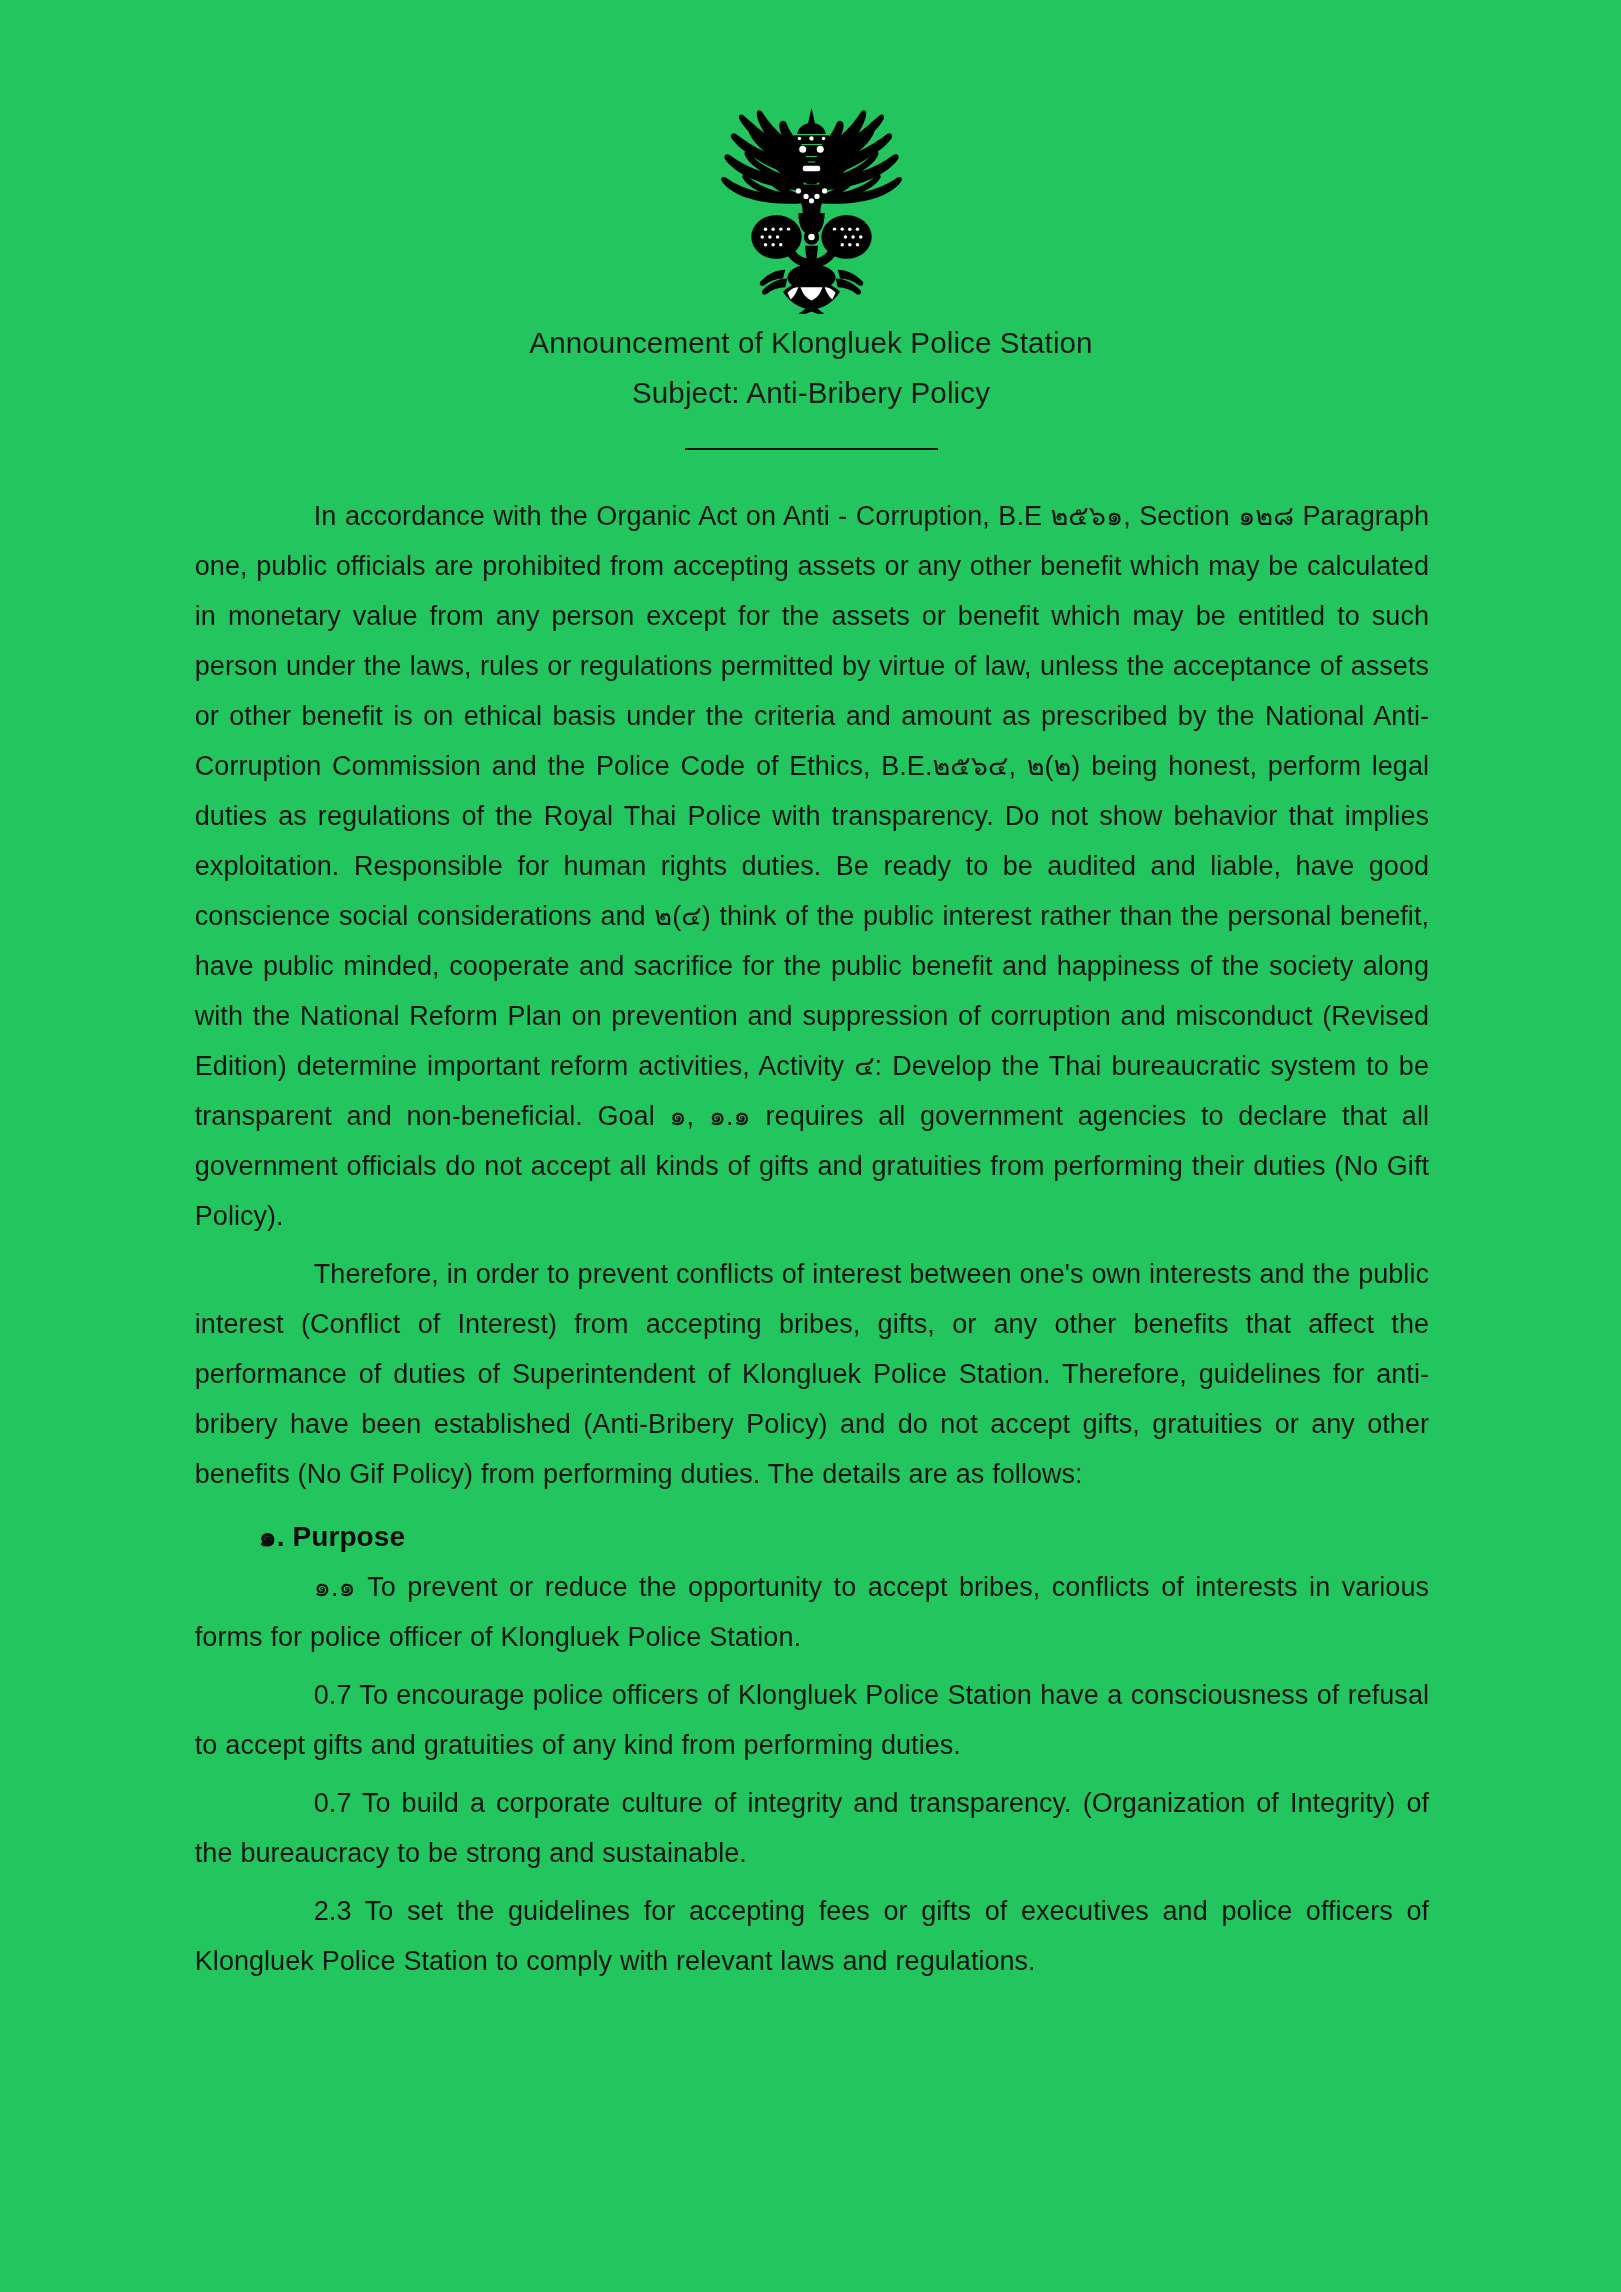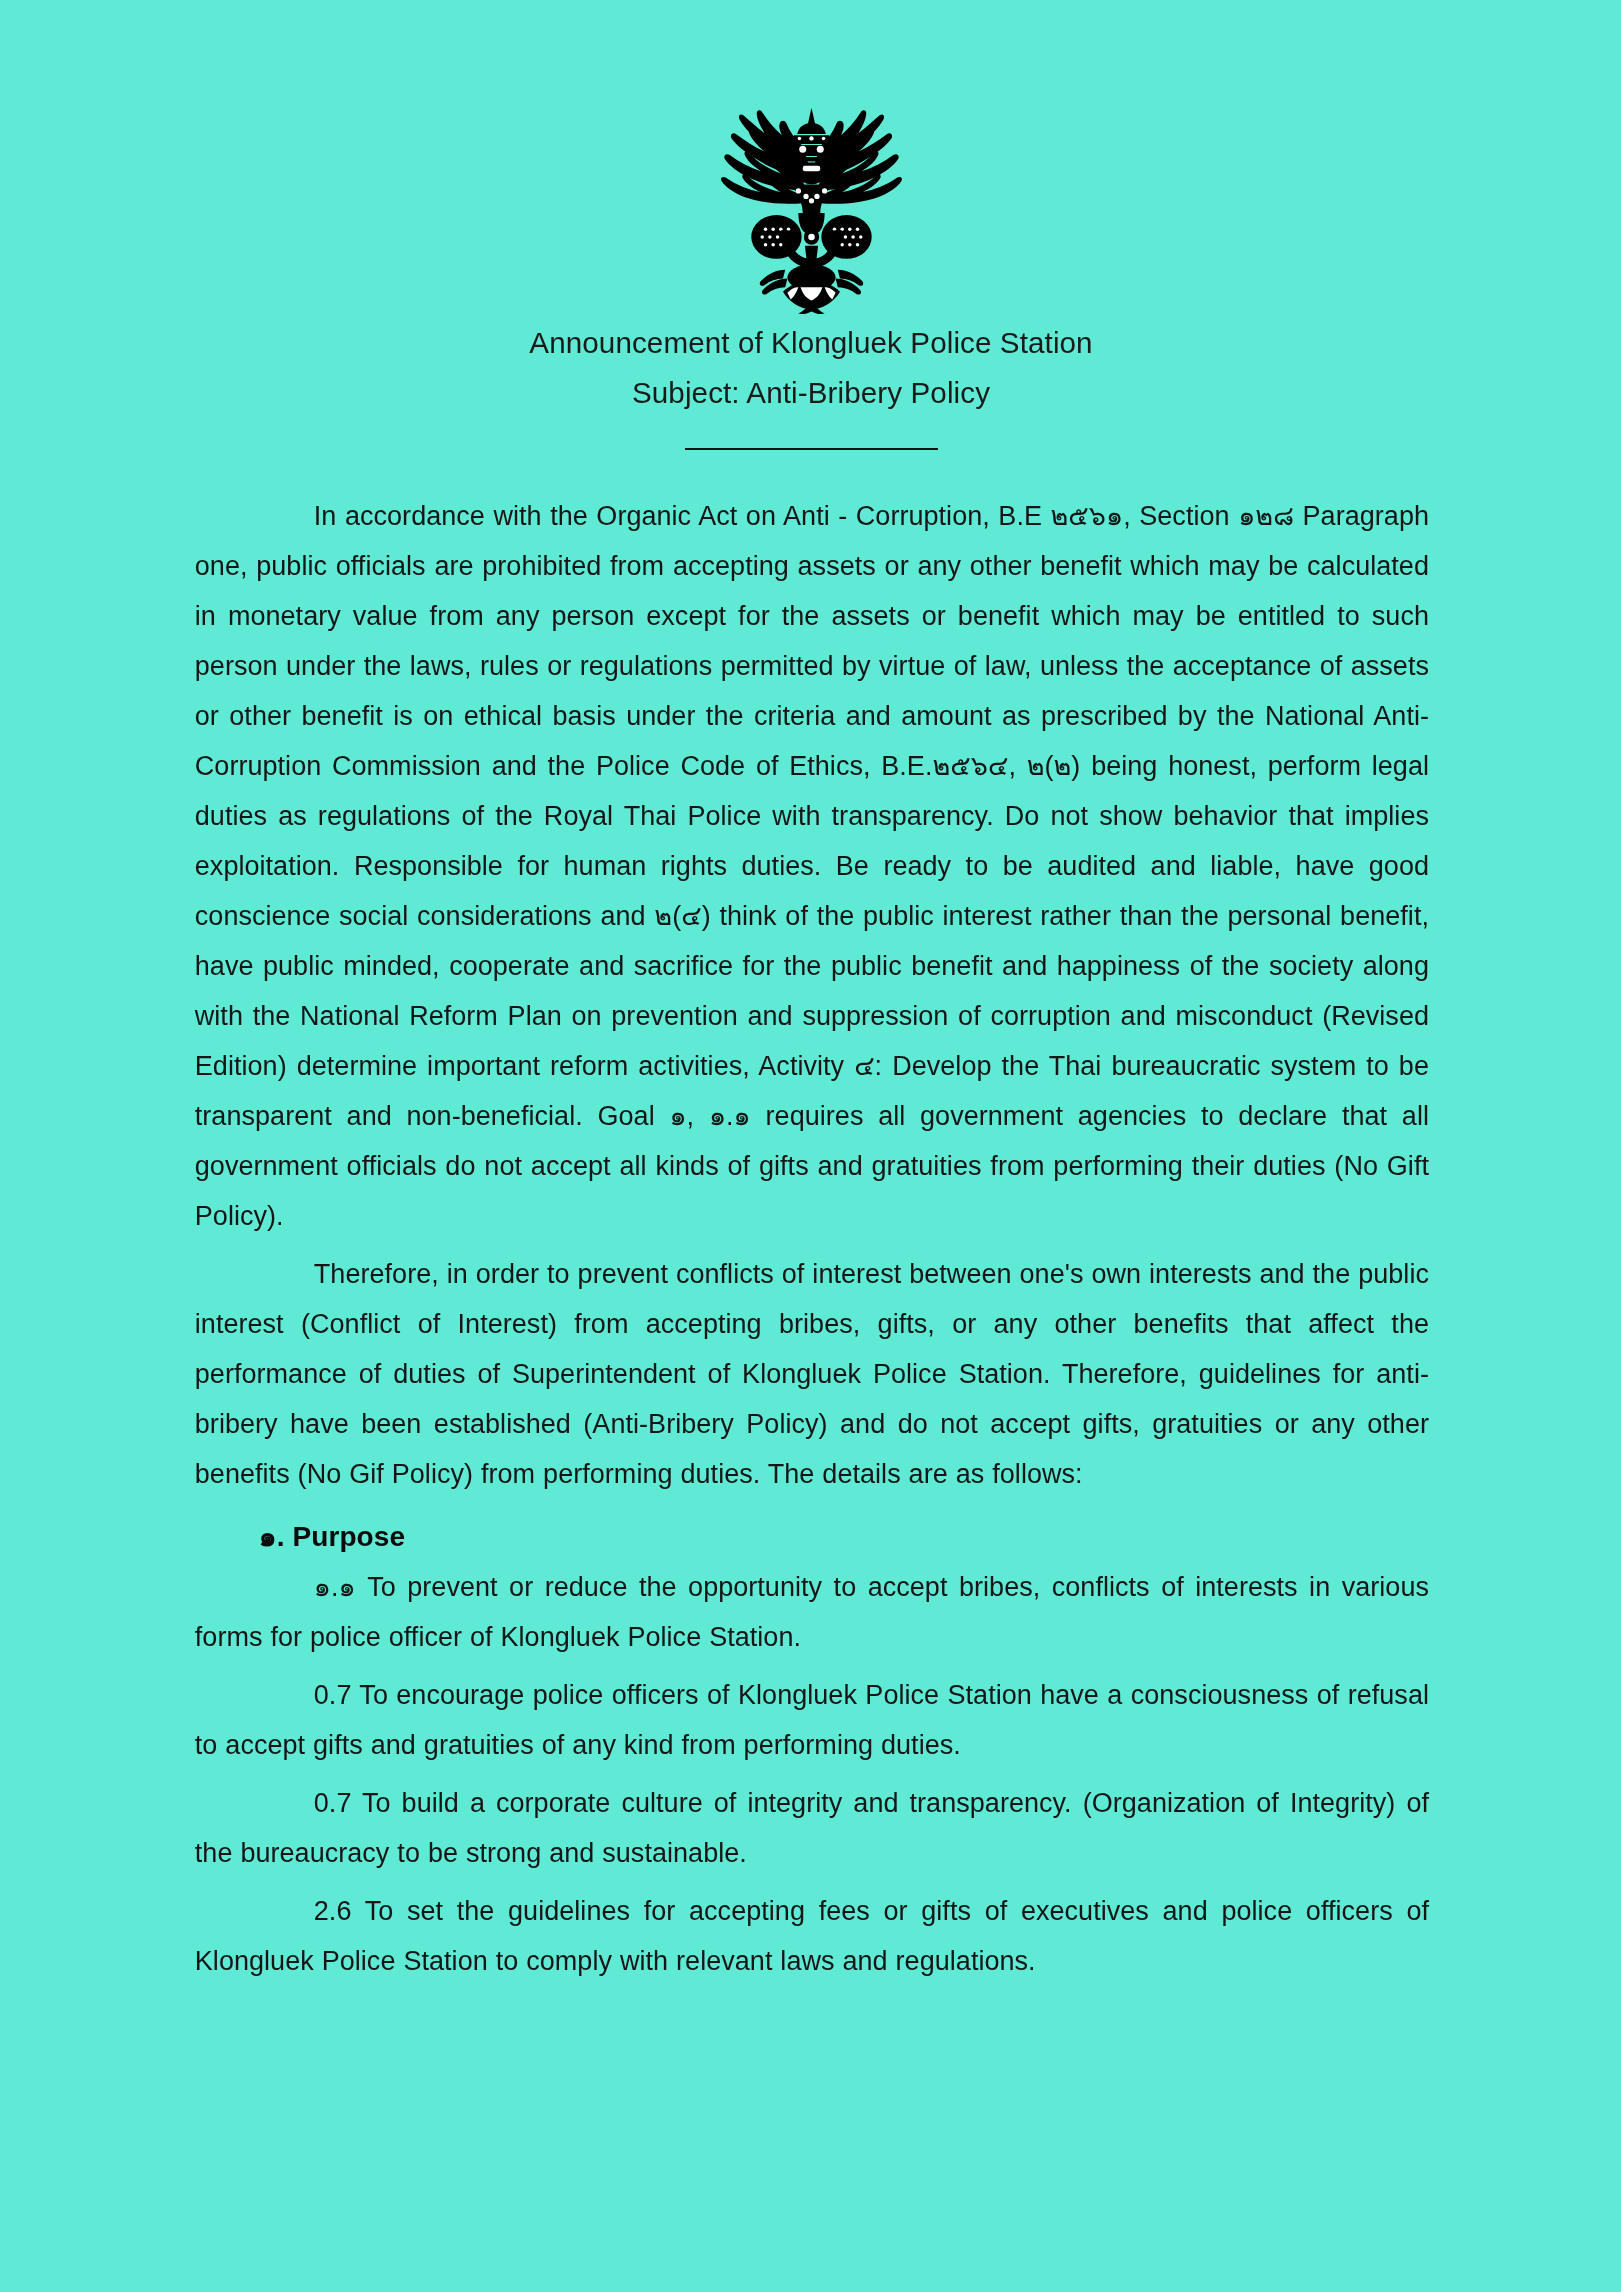--- a/index.html
+++ b/index.html
@@ -9,21 +9,21 @@
     background: #ffffff;
   }
   body {
     font-family: "Liberation Sans", "DejaVu Sans", sans-serif;
     color: #000000;
   }
   .page {
     position: relative;
     width: 1622px;
     height: 2293px;
-    background: #5eead4;
+    background: #22c55e;
     margin: 0 auto;
     overflow: hidden;
     box-sizing: border-box;
     padding: 0;
   }
 
   
   .emblem-wrap {
     width: 100%;
     text-align: center;
@@ -224,17 +224,17 @@
 
     <h2 class="section-heading">๑. Purpose</h2>
 
     <p class="para sub"><span class="indent-sm"></span><span>๑.๑ To prevent or reduce the opportunity to accept bribes, conflicts of interests in various forms for police officer of Klongluek Police Station.</span></p>
 
     <p class="para sub"><span class="indent-sm"></span><span>0.7 To encourage police officers of Klongluek Police Station have a consciousness of refusal to accept gifts and gratuities of any kind from performing duties.</span></p>
 
     <p class="para sub"><span class="indent-sm"></span><span>0.7 To build a corporate culture of integrity and transparency. (Organization of Integrity) of the bureaucracy to be strong and sustainable.</span></p>
 
 
-    <p class="para sub"><span class="indent-sm"></span><span>2.6 To set the guidelines for accepting fees or gifts of executives and police officers of Klongluek Police Station to comply with relevant laws and regulations.</span></p>
+    <p class="para sub"><span class="indent-sm"></span><span>2.3 To set the guidelines for accepting fees or gifts of executives and police officers of Klongluek Police Station to comply with relevant laws and regulations.</span></p>
 
   </div>
 </div>
 
 
 </body></html>

